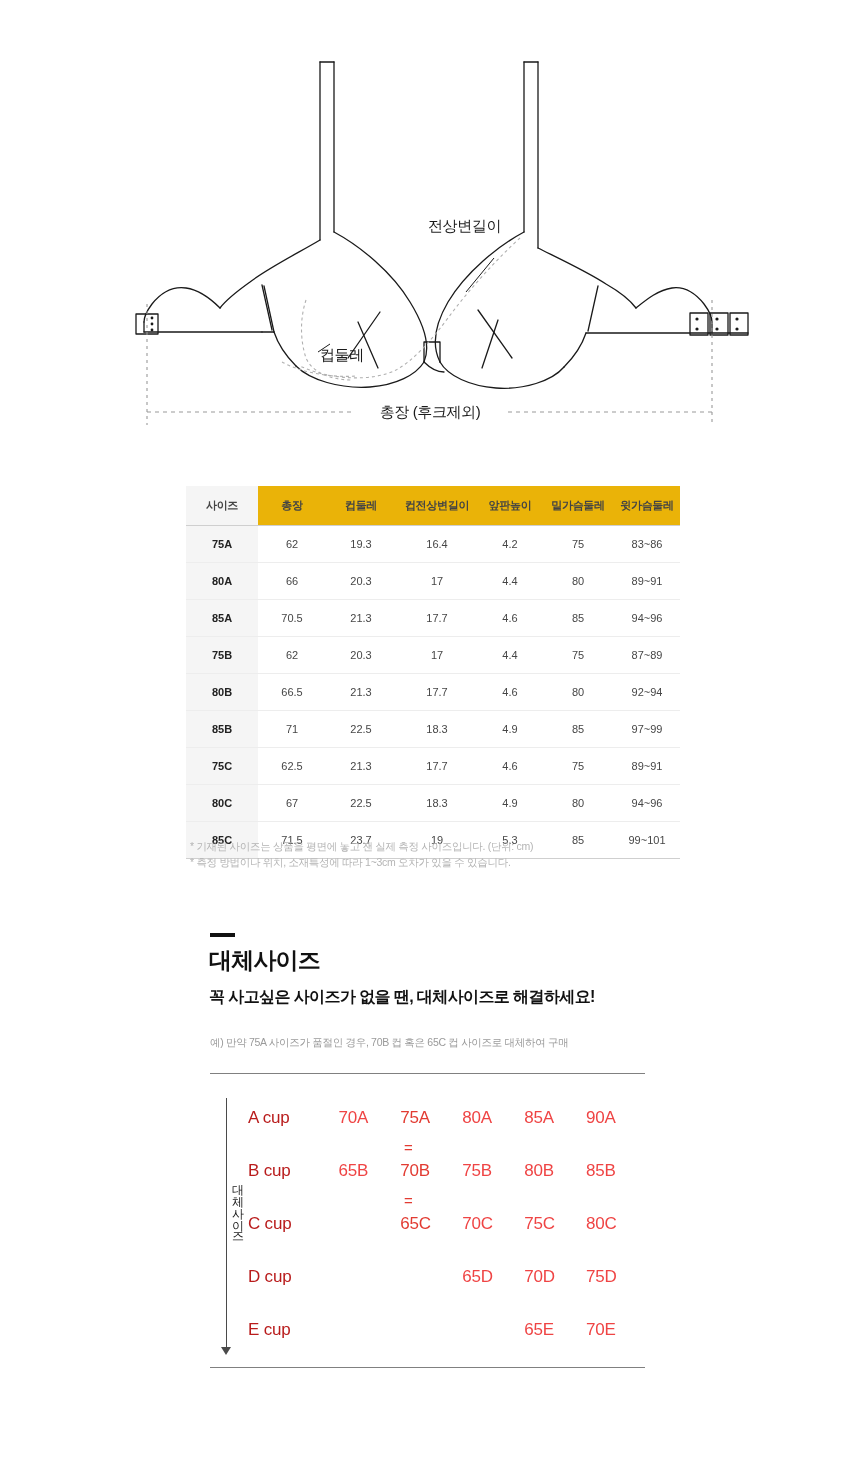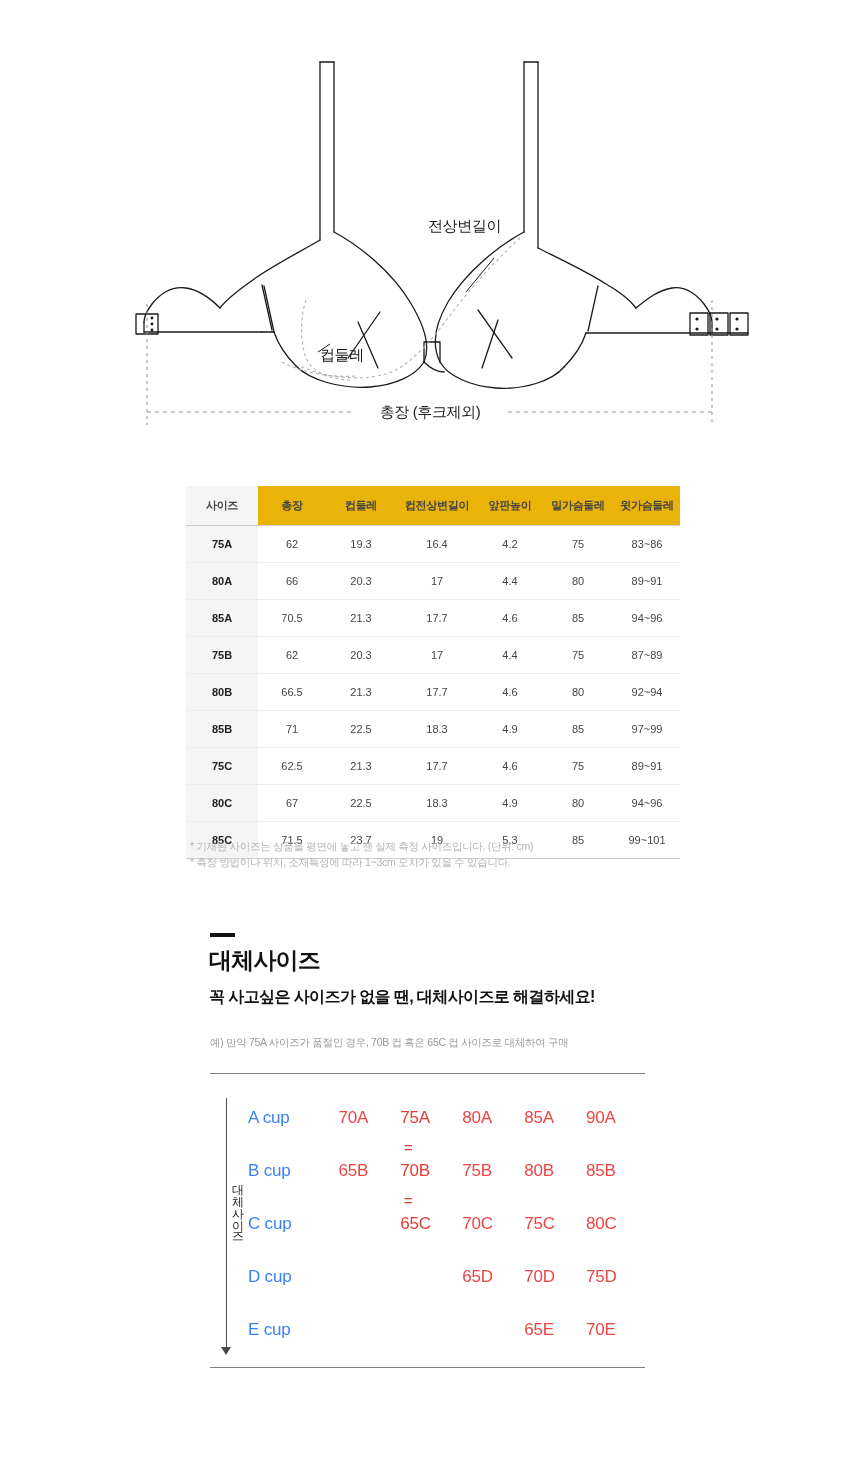--- a/index.html
+++ b/index.html
@@ -162,21 +162,21 @@
     height: 26px;
     display: flex;
     align-items: center;
   }
   .alt-cell {
     font-size: 17px;
     color: #ef4444;
     text-align: left;
     letter-spacing: -0.2px;
   }
-  .alt-cell.cup-label { width: 92px; color: #3b82f6; }
+  .alt-cell.cup-label { width: 92px; color: #b91c1c; }
   .alt-cell.size-cell { width: 63px; }
   .alt-cell.highlight { color: #e23b32; }
 
   .alt-equals {
     position: absolute;
     left: 404px;
     font-size: 15px;
     color: #e23b32;
     font-weight: normal;
   }

